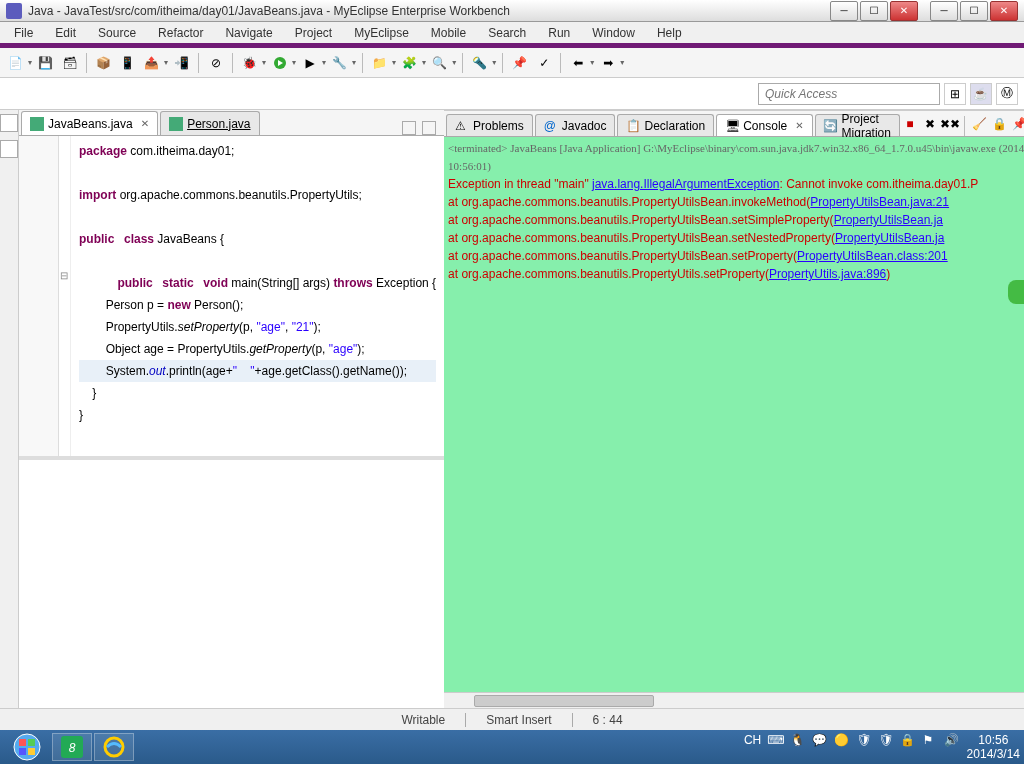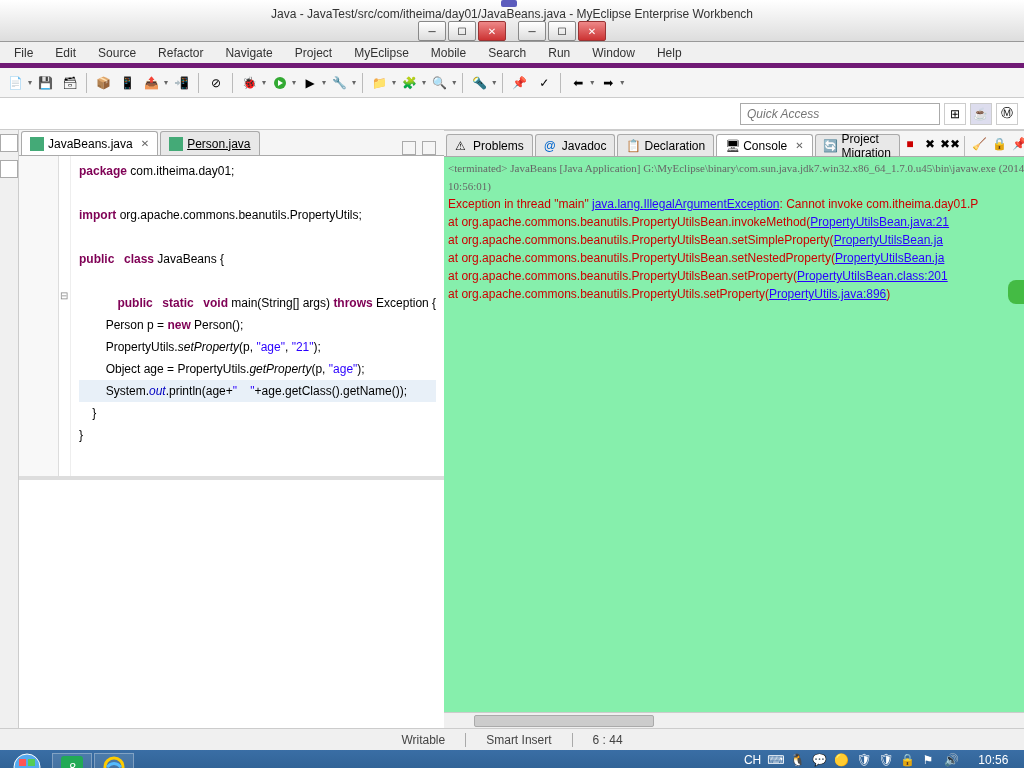--- a/index.html
+++ b/index.html
@@ -1,35 +1,35 @@
 <!DOCTYPE html>
 <html><head>
 <meta charset="utf-8">
 <style>
 * { margin: 0; padding: 0; box-sizing: border-box; font-family: "Segoe UI", Tahoma, sans-serif; font-size: 12px; }
 body { background: #fff; width: 1024px; height: 768px; overflow: hidden; }
 
-.title-bar { height: 42px; background: linear-gradient(#fff, #ddd); border-bottom: 1px solid #999; display: flex; align-items: center; padding: 0 6px; flex-direction: column; }
+.title-bar { height: 22px; background: linear-gradient(#fff, #ddd); border-bottom: 1px solid #999; display: flex; align-items: center; padding: 0 6px; }
 .title-icon { width: 16px; height: 16px; background: #5c5cbd; margin-right: 6px; border-radius: 2px; }
 .title-text { flex: 1; font-size: 12px; color: #333; }
 .win-btns { display: flex; gap: 2px; }
 .win-btn { width: 28px; height: 20px; border: 1px solid #888; background: linear-gradient(#fff,#ddd); display:flex; align-items:center; justify-content:center; font-size:10px; border-radius:2px;}
 .win-btn.close { background: linear-gradient(#e88, #c33); color:#fff; border-color:#933;}
 .win-btn.group2 { margin-left: 10px; }
 
 .menu-bar { height: 26px; background: #f0f0f0; border-bottom: 5px solid #701a75; display: flex; align-items: center; padding: 0 4px; gap: 2px; }
 .menu-item { padding: 3px 10px; color: #333; cursor: default; }
 
 .toolbar { height: 30px; background: #f5f5f5; border-bottom: 1px solid #ccc; display: flex; align-items: center; padding: 0 6px; gap: 4px; position: relative; }
 .tb-icon { width: 20px; height: 20px; display:inline-flex; align-items:center; justify-content:center; }
 .tb-sep { width: 2px; height: 20px; border-left: 1px solid #bbb; margin: 0 2px; }
 .tb-drop { font-size: 8px; color:#666; margin-left:-2px;}
 
 .quick-bar { height: 32px; background: #fff; border-bottom: 1px solid #ccc; display:flex; align-items:center; justify-content:flex-end; padding: 0 6px; gap:4px;}
-.quick-access { width: 200px; height: 22px; border: 1px solid #aaa; padding: 2px 6px; color: #888; font-style: italic; }
+.quick-access { width: 182px; height: 22px; border: 1px solid #aaa; padding: 2px 6px; color: #888; font-style: italic; }
 .persp-icon { width:22px; height:22px; border:1px solid #ccc; display:flex; align-items:center; justify-content:center;}
 
 .workbench { display: flex; height: 598px; }
 .left-trim { width: 30px; background: #f0f0f0; border-right: 1px solid #ccc; display:flex; flex-direction:column; align-items:center; padding-top:4px; gap:8px;}
 .trim-icon { width:18px; height:18px; border:1px solid #aaa; background:#fff;}
 
 .main-col { flex: 1; display: flex; flex-direction: row; }
 
 .editor-area { height: 350px; border-bottom: 4px solid #ddd; display:flex; flex-direction:column;}
 .tab-row { height: 26px; background: #f5f5f5; display: flex; align-items: flex-end; padding-left: 2px; border-bottom:1px solid #aaa;}

